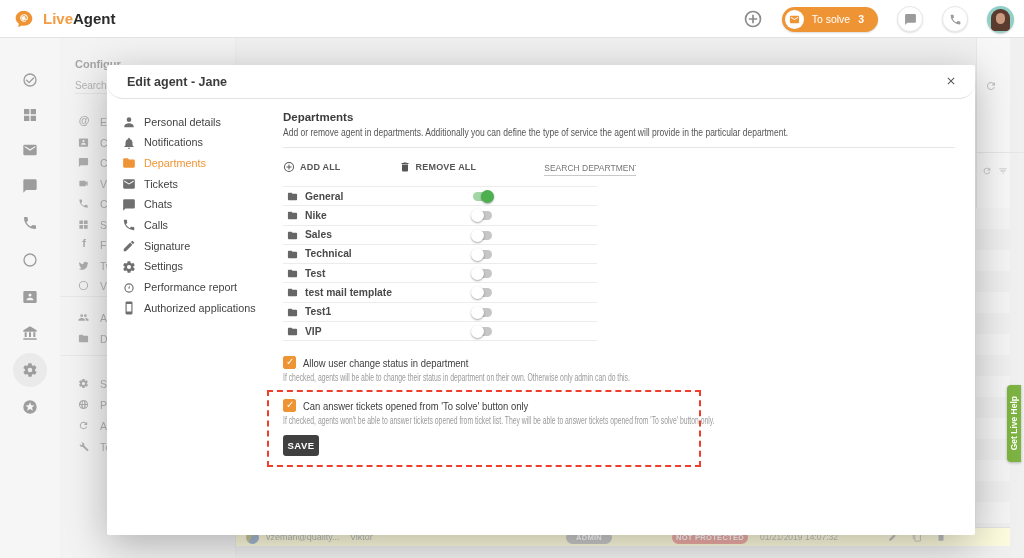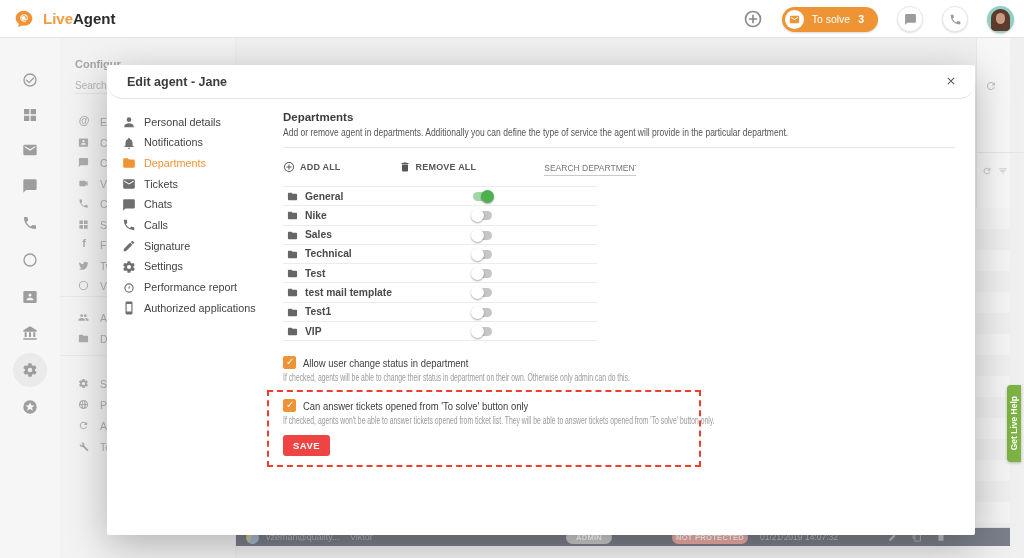--- a/index.html
+++ b/index.html
@@ -37,21 +37,21 @@
   .lp-ic { position:absolute; left:18px; top:2px; color:#6b6b6b; }
   .lp-ic-txt { position:absolute; left:18px; top:0px; color:#6b6b6b; font-size:11px; font-weight:bold; width:12px; text-align:center; }
   .lp-lb { position:absolute; left:40px; top:2px; font-size:10.5px; color:#6f6f6f; }
   .lp-div { position:absolute; left:0; width:176px; border-top:1px solid #d6d6d6; }
   .bg-main { position:absolute; left:236px; top:38px; right:64px; bottom:0; background:#e4e4e4; z-index:1; }
   .bg-right { position:absolute; right:0; top:38px; bottom:0; width:66px; background:#e4e4e4; z-index:1; }
   .bgr-card { position:absolute; left:18px; top:0; width:34px; bottom:20px; background:#f0f0f0; border-left:1px solid #d5d5d5; }
   .bgr-div { position:absolute; left:18px; top:114px; width:48px; border-top:1px solid #d2d2d2; }
   .bgr-ic { position:absolute; color:#8f8f8f; }
   .bgr-stripes { position:absolute; left:18px; top:170px; width:34px; bottom:20px; background:repeating-linear-gradient(#ececec 0 21px, #e2e2e2 21px 42px); }
-  .brow { position:absolute; left:236px; top:527px; right:14px; height:19px; background:#0f172a; border-top:1px solid #cdcdcd; z-index:1; font-size:9px; color:#7d7d7d; }
+  .brow { position:absolute; left:236px; top:527px; right:14px; height:19px; background:#fef9c3; border-top:1px solid #cdcdcd; z-index:1; font-size:9px; color:#7d7d7d; }
   .brow-avatar { position:absolute; left:10px; top:3px; width:13px; height:13px; border-radius:50%; background:linear-gradient(120deg,#9a9a4a 45%,#5b7fae 45%); }
   .brow-email { position:absolute; left:30px; top:4px; width:80px; white-space:nowrap; overflow:hidden; }
   .brow-name { position:absolute; left:114px; top:4px; }
   .badge { position:absolute; top:3px; height:13px; border-radius:7px; color:#fff; font-size:7.5px; font-weight:bold; display:flex; align-items:center; justify-content:center; letter-spacing:.3px; }
   .badge-admin { left:330px; width:46px; background:#9e9e9e; }
   .badge-np { left:436px; width:76px; background:#e26a5f; }
   .brow-time { position:absolute; left:524px; top:4px; font-size:8.5px; color:#8a8a8a; }
   .brow-act { position:absolute; top:4px; color:#8a8a8a; }
 
   .backdrop { position:absolute; left:0; top:38px; right:0; bottom:0; background:rgba(255,255,255,.45); z-index:5; }
@@ -90,21 +90,21 @@
   .switch.on { background:#a3d6a5; }
   .switch.on::before { left:8px; background:#4caf50; }
   .cbrow { display:flex; align-items:center; gap:7px; }
   .cb { width:13px; height:13px; border-radius:2px; background:#fff; border:1px solid #b5b5b5; position:relative; flex:0 0 auto; cursor:pointer; }
   .cb.on { background:#ef9434; border-color:#ef9434; }
   .cb.on::after { content:"\2713"; position:absolute; left:2px; top:-1px; color:#fff; font-size:10px; font-weight:bold; }
   .cb-lb { font-size:10.5px; color:#3d3d3d; white-space:nowrap; }
   .hint { margin-top:2px; font-size:11px; color:#9a9a9a; white-space:nowrap; }
   .blk1 { margin-top:15px; }
   .dashbox { margin-top:7px; margin-left:-16px; width:434px; border:2px dashed #f03e2d; padding:7px 0 9px 14px; }
-  .save-btn { margin-top:9px; width:47px; height:21px; background:#ef4444; border:none; border-radius:3px; color:#fff; font-size:9.5px; font-weight:bold; letter-spacing:.5px; cursor:pointer; font-family:inherit; }
+  .save-btn { margin-top:9px; width:36px; height:21px; background:#404040; border:none; border-radius:3px; color:#fff; font-size:9.5px; font-weight:bold; letter-spacing:.5px; cursor:pointer; font-family:inherit; }
 </style>
 </head>
 <body>
 
 <svg width="0" height="0" style="position:absolute">
   <defs>
     <symbol id="i-person" viewBox="0 0 24 24">
         <path d="M12 12a4 4 0 1 0-4-4 4 4 0 0 0 4 4zm0 2c-3.3 0-8 1.7-8 5v2h16v-2c0-3.3-4.7-5-8-5z"></path>
       </symbol>
     <symbol id="i-bell" viewBox="0 0 24 24">

